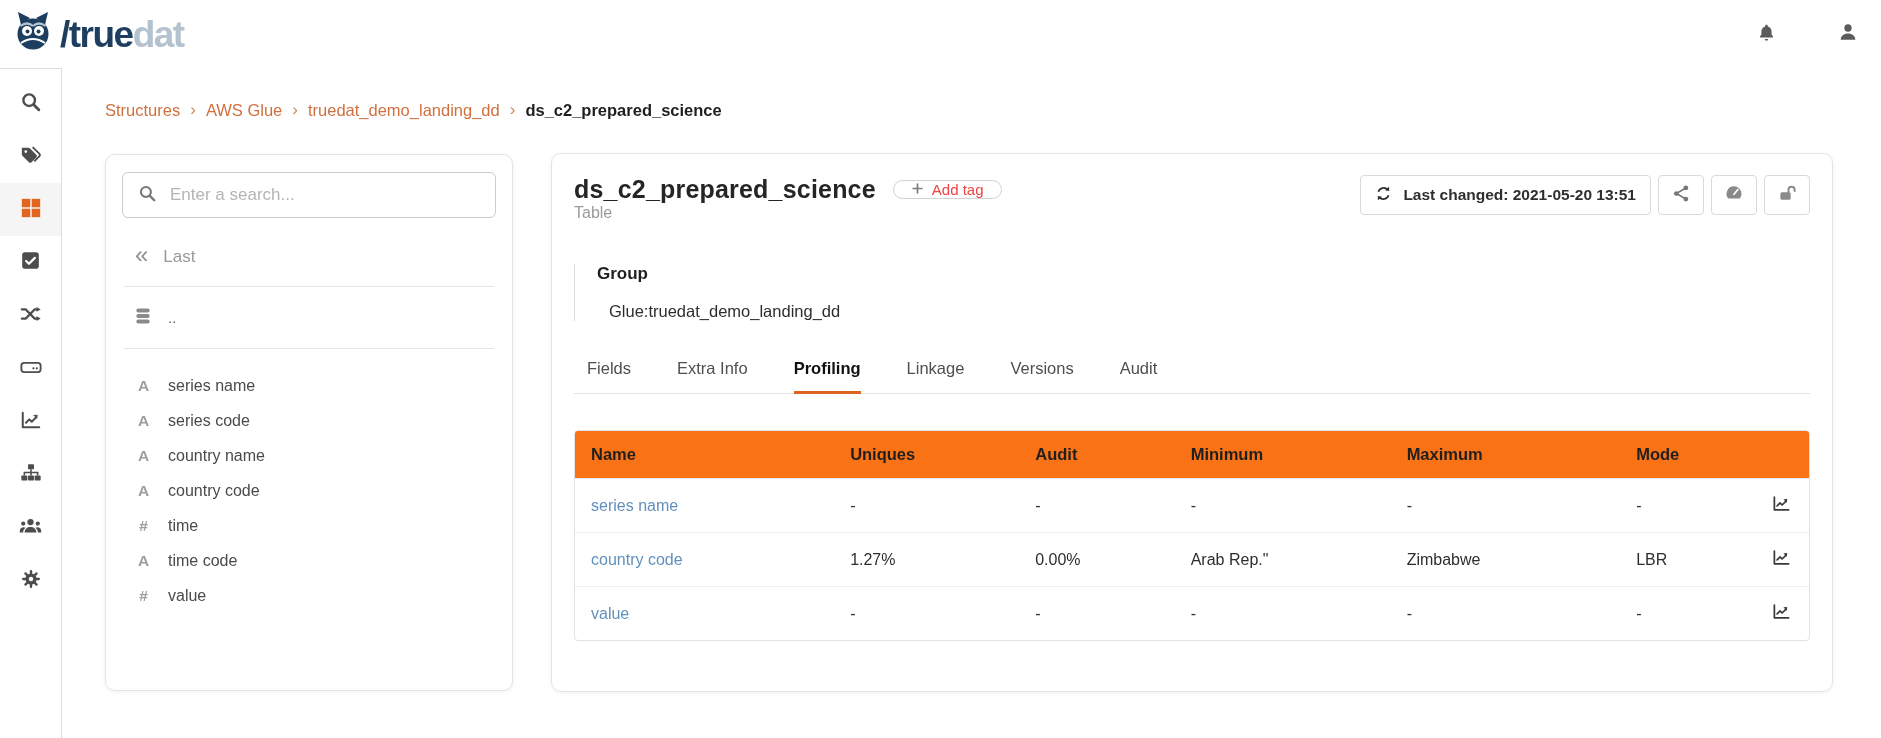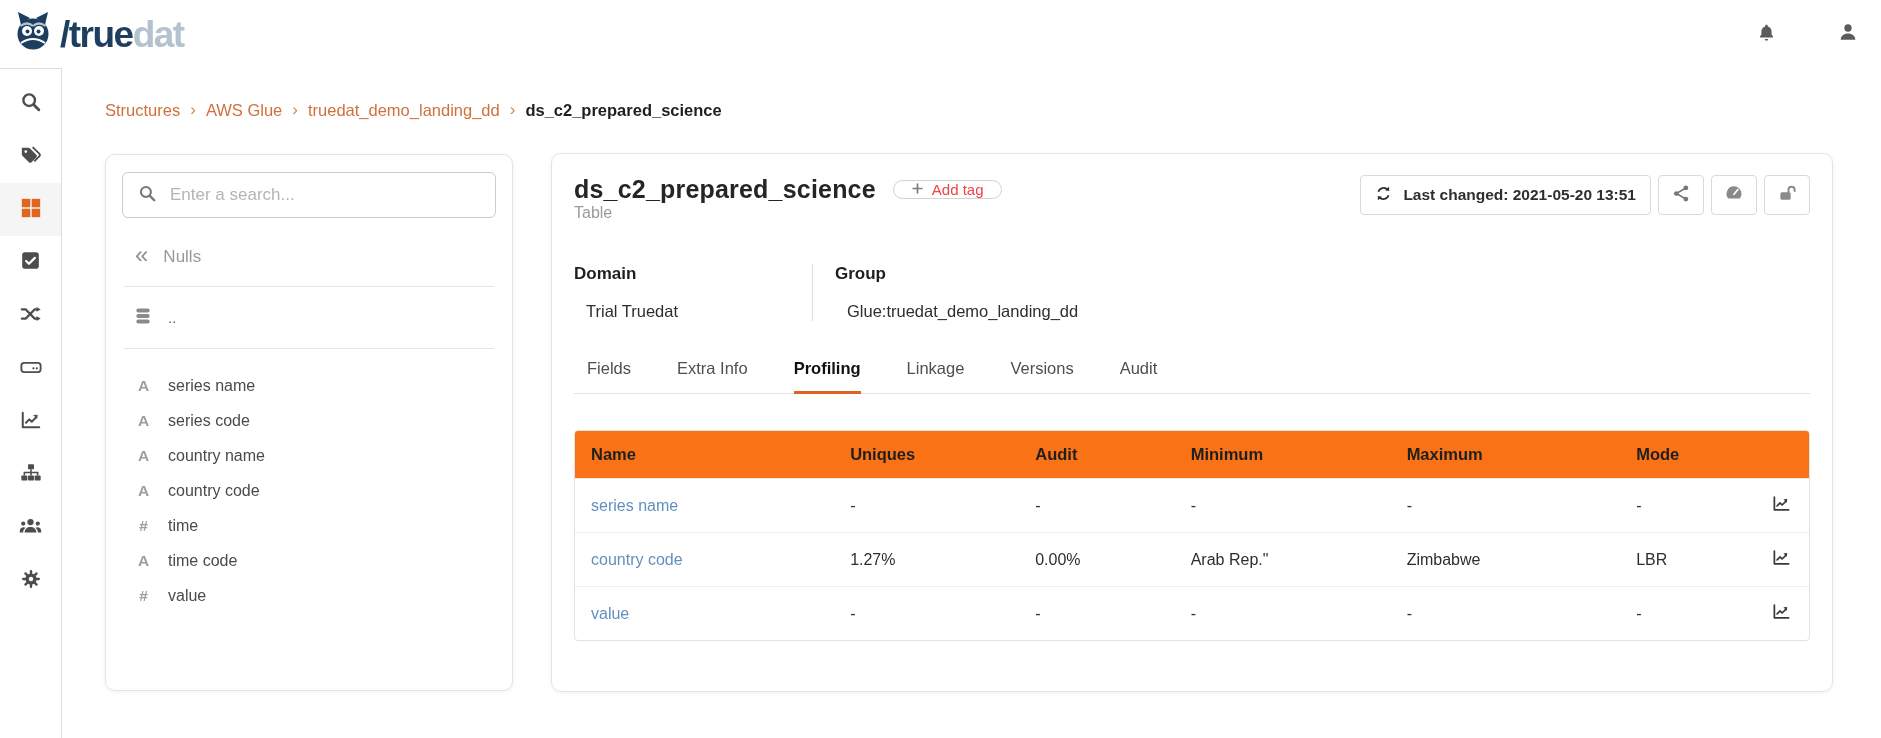--- a/index.html
+++ b/index.html
@@ -254,21 +254,21 @@
             <svg viewBox="0 0 24 24" width="19" height="19">
               <circle cx="10" cy="10" r="6.3" fill="none" stroke="#777" stroke-width="2.6"></circle>
               <line x1="15" y1="15" x2="20.5" y2="20.5" stroke="#777" stroke-width="3" stroke-linecap="round"></line>
             </svg>
           </span>
           <input type="text" placeholder="Enter a search..." style="">
         </div>
 
         <div class="home-row">
           <span class="chev-double">«</span>
-          <span>Nulls</span>
+          <span>Last</span>
         </div>
 
         <hr class="lp-divider">
 
         <div class="parent-row">
           <span>
             <svg viewBox="0 0 24 24" width="20" height="20" fill="#8a8a8a">
               <rect x="4" y="3" width="16" height="4.8" rx="2.4"></rect>
               <rect x="4" y="9.6" width="16" height="4.8" rx="2.4"></rect>
               <rect x="4" y="16.2" width="16" height="4.8" rx="2.4"></rect>
@@ -363,24 +363,20 @@
                 <svg viewBox="0 0 24 24" width="19" height="19">
                   <rect x="3" y="10.5" width="13" height="9.5" rx="2" fill="#8a8a8a"></rect>
                   <path d="M13.2 10.5V7.4a3.9 3.9 0 0 1 7.8 0v1.4" fill="none" stroke="#8a8a8a" stroke-width="2.5" stroke-linecap="round"></path>
                 </svg>
               </span>
             </div>
           </div>
         </div>
 
         <div class="dg-row">
-          <div class="dg-col first">
-            <div class="dg-label">Domain</div>
-            <div class="dg-value">Trial Truedat</div>
-          </div>
           <div class="dg-col second">
             <div class="dg-label">Group</div>
             <div class="dg-value">Glue:truedat_demo_landing_dd</div>
           </div>
         </div>
 
         <div class="tabs">
           <div class="tab">Fields</div>
           <div class="tab">Extra Info</div>
           <div class="tab active">Profiling</div>

